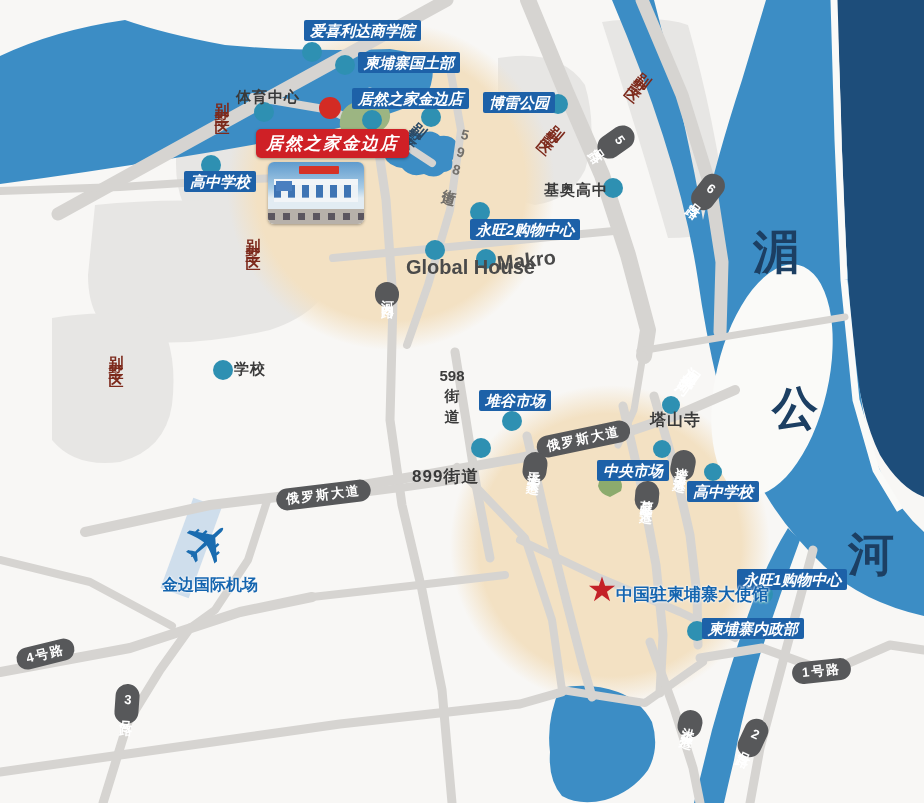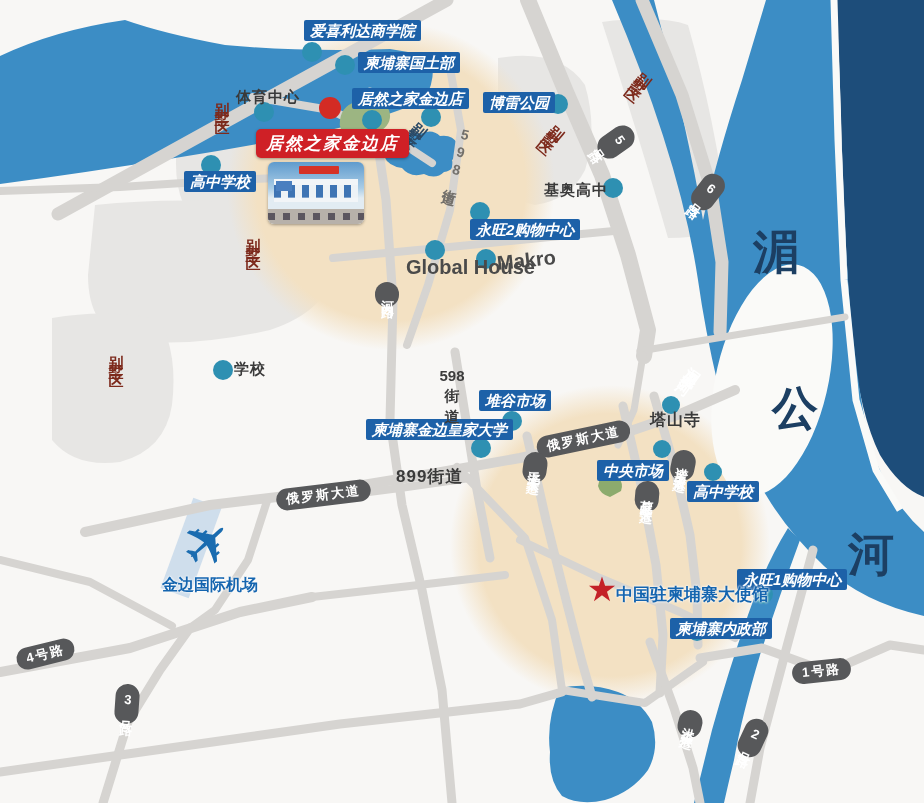--- a/index.html
+++ b/index.html
@@ -160,39 +160,38 @@
   <span class="villa" style="left:550px;top:115px;transform:rotate(40deg);">别墅区</span>
   <span class="villa" style="left:637px;top:62px;transform:rotate(38deg);">别墅区</span>
 
   <div class="lbl-blue" style="left:304px;top:20px;">爱喜利达商学院</div>
   <div class="lbl-blue" style="left:358px;top:52px;">柬埔寨国土部</div>
   <div class="lbl-blue" style="left:352px;top:88px;">居然之家金边店</div>
   <div class="lbl-blue" style="left:483px;top:92px;">博雷公园</div>
   <div class="lbl-blue" style="left:184px;top:171px;">高中学校</div>
   <div class="lbl-blue" style="left:470px;top:219px;">永旺2购物中心</div>
   <div class="lbl-blue" style="left:479px;top:390px;">堆谷市场</div>
-  <div class="lbl-blue" style="left:366px;top:419px;">柬埔寨金边皇家大学</div>
   <div class="lbl-blue" style="left:597px;top:460px;">中央市场</div>
   <div class="lbl-blue" style="left:687px;top:481px;">高中学校</div>
   <div class="lbl-blue" style="left:737px;top:569px;">永旺1购物中心</div>
-  <div class="lbl-blue" style="left:670px;top:618px;">柬埔寨内政部</div>
+  <div class="lbl-blue" style="left:702px;top:618px;">柬埔寨内政部</div>
 
   <span class="dark" style="left:236px;top:88px;">体育中心</span>
   <span class="dark" style="left:544px;top:181px;">基奥高中</span>
   <span class="dark" style="left:234px;top:360px;">学校</span>
   <span class="dark" style="left:650px;top:410px;font-size:16px;">塔山寺</span>
   <span class="gray-big" style="left:406px;top:256px;">Global House</span>
   <span class="gray-big" style="left:497px;top:249px;transform:rotate(-6deg);">Makro</span>
   <span class="st598" style="left:451px;top:126px;">598街道</span>
   <div class="st598s" style="left:432px;top:366px;width:40px;">
     <span>598</span>
     <span>街</span>
     <span>道</span>
   </div>
-  <span class="dark" style="left:396px;top:465px;font-size:17px;text-align:center;">899街道</span>
+  <span class="dark" style="left:412px;top:465px;font-size:17px;text-align:center;">899街道</span>
 
   <div class="pill pill-v" style="left:604px;top:122px;transform:rotate(55deg);">5号路</div>
   <div class="pill pill-v" style="left:696px;top:172px;transform:rotate(38deg);">6号路</div>
   <div class="pill pill-v" style="left:375px;top:282px;">河内路</div>
   <div class="pill pill-h" style="left:276px;top:484px;transform:rotate(-7deg);">俄罗斯大道</div>
   <div class="pill pill-h" style="left:536px;top:428px;transform:rotate(-12deg);">俄罗斯大道</div>
   <div class="pill pill-v" style="left:523px;top:452px;transform:rotate(8deg);">毛泽东大道</div>
   <div class="pill pill-v" style="left:635px;top:481px;transform:rotate(5deg);">莫尼旺大道</div>
   <div class="pill pill-v" style="left:671px;top:450px;transform:rotate(12deg);">诺罗敦大道</div>
   <div class="pill pill-v" style="left:678px;top:710px;transform:rotate(14deg);">洪森大道</div>

